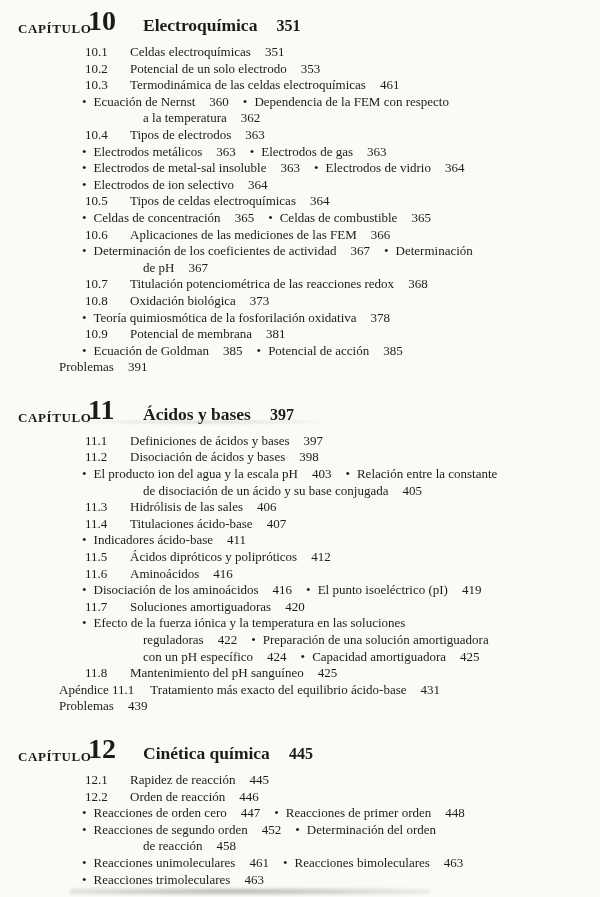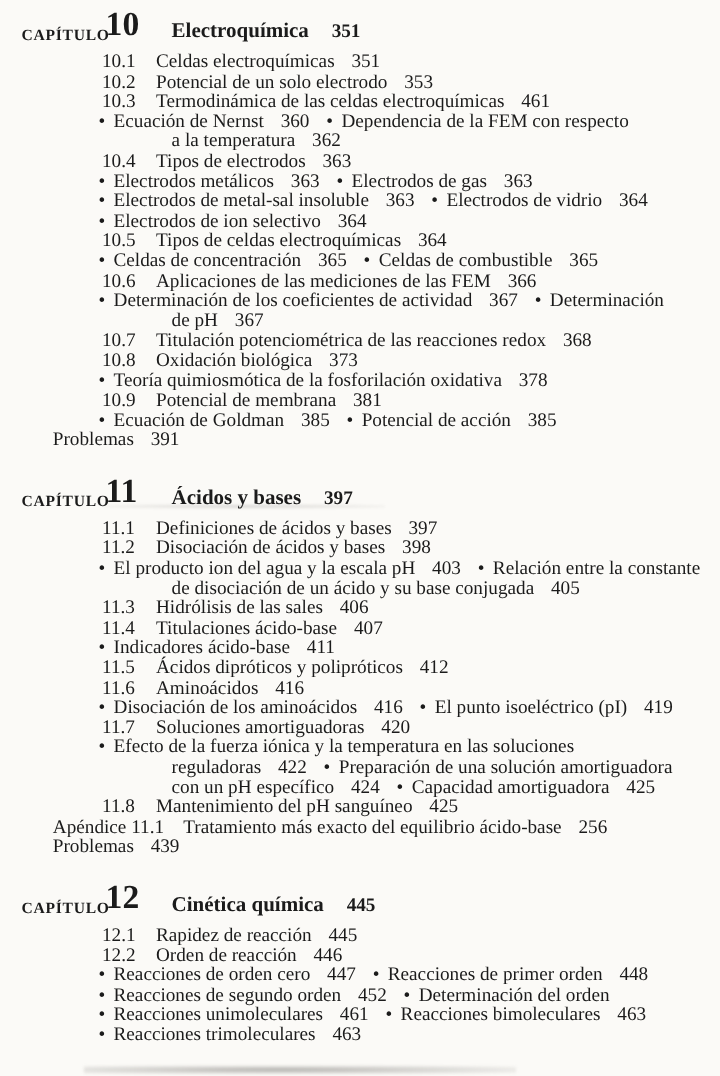--- a/index.html
+++ b/index.html
@@ -17,25 +17,25 @@
   
   .chapter-heading{position:relative;height:33px;margin-bottom:3px;}
   .ch-label{position:absolute;left:5px;top:13px;font-size:13px;font-weight:bold;letter-spacing:.6px;margin-left:13px;}
   .ch-num{position:absolute;left:88px;top:-3px;font-size:28px;font-weight:bold;}
   .ch-titlewrap{position:absolute;left:143px;top:7px;white-space:nowrap;}
   .ch-title{font-size:17.5px;font-weight:bold;text-align:right;}
   .ch-page{font-size:16px;font-weight:bold;margin-left:19px;}
   
   .chapter + .chapter{margin-top:21px;}
   
-  .row{position:relative;font-size:16px;line-height:16.6px;white-space:nowrap;}
+  .row{position:relative;font-size:13px;line-height:16.6px;white-space:nowrap;}
   .row.section{padding-left:130px;}
   .row.sub{padding-left:82px;}
   .row.subcont{padding-left:143px;}
-  .row.left{padding-left:44px;}
+  .row.left{padding-left:59px;}
   .num{position:absolute;left:85px;top:0;}
   .bullet{margin-right:7px;}
   .bullet.mid{margin-left:14px;}
   .pagenum{margin-left:14px;}
   .gapseg{display:inline-block;width:16px;}
   
   .smudge{position:absolute;pointer-events:none;}
   .smudge-a{left:70px;top:888px;width:360px;height:7px;
     background:radial-gradient(ellipse at 45% 50%, rgba(90,88,84,.45), rgba(120,118,114,.18) 60%, rgba(120,118,114,0) 95%);
     filter:blur(1.5px);}
@@ -89,32 +89,33 @@
         <div class="row section"><span class="num">11.4</span><span class="txt">Titulaciones ácido-base</span><span class="pagenum">407</span></div>
         <div class="row sub"><span class="bullet">•</span><span class="txt">Indicadores ácido-base</span><span class="pagenum">411</span></div>
         <div class="row section"><span class="num">11.5</span><span class="txt">Ácidos dipróticos y polipróticos</span><span class="pagenum">412</span></div>
         <div class="row section"><span class="num">11.6</span><span class="txt">Aminoácidos</span><span class="pagenum">416</span></div>
         <div class="row sub"><span class="bullet">•</span><span class="txt">Disociación de los aminoácidos</span><span class="pagenum">416</span><span class="bullet mid">•</span><span class="txt">El punto isoeléctrico (pI)</span><span class="pagenum">419</span></div>
         <div class="row section"><span class="num">11.7</span><span class="txt">Soluciones amortiguadoras</span><span class="pagenum">420</span></div>
         <div class="row sub"><span class="bullet">•</span><span class="txt">Efecto de la fuerza iónica y la temperatura en las soluciones</span></div>
         <div class="row subcont"><span class="txt">reguladoras</span><span class="pagenum">422</span><span class="bullet mid">•</span><span class="txt">Preparación de una solución amortiguadora</span></div>
         <div class="row subcont"><span class="txt">con un pH específico</span><span class="pagenum">424</span><span class="bullet mid">•</span><span class="txt">Capacidad amortiguadora</span><span class="pagenum">425</span></div>
         <div class="row section"><span class="num">11.8</span><span class="txt">Mantenimiento del pH sanguíneo</span><span class="pagenum">425</span></div>
-        <div class="row left"><span class="txt">Apéndice 11.1</span><span class="gapseg"></span><span class="txt">Tratamiento más exacto del equilibrio ácido-base</span><span class="pagenum">256</span></div>
+        <div class="row left"><span class="txt">Apéndice 11.1</span><span class="gapseg"></span><span class="txt">Tratamiento más exacto del equilibrio ácido-base</span><span class="pagenum">431</span></div>
         <div class="row left"><span class="txt">Problemas</span><span class="pagenum">439</span></div>
       </div>
       <div class="chapter">
         <div class="chapter-heading">
           <span class="ch-label">CAPÍTULO</span>
           <span class="ch-num">12</span>
           <span class="ch-titlewrap"><span class="ch-title">Cinética química</span><span class="ch-page">445</span></span>
         </div>
         <div class="row section"><span class="num">12.1</span><span class="txt">Rapidez de reacción</span><span class="pagenum">445</span></div>
         <div class="row section"><span class="num">12.2</span><span class="txt">Orden de reacción</span><span class="pagenum">446</span></div>
         <div class="row sub"><span class="bullet">•</span><span class="txt">Reacciones de orden cero</span><span class="pagenum">447</span><span class="bullet mid">•</span><span class="txt">Reacciones de primer orden</span><span class="pagenum">448</span></div>
         <div class="row sub"><span class="bullet">•</span><span class="txt">Reacciones de segundo orden</span><span class="pagenum">452</span><span class="bullet mid">•</span><span class="txt">Determinación del orden</span></div>
+        <div class="row subcont"><span class="txt">de reacción</span><span class="pagenum">458</span></div>
         <div class="row sub"><span class="bullet">•</span><span class="txt">Reacciones unimoleculares</span><span class="pagenum">461</span><span class="bullet mid">•</span><span class="txt">Reacciones bimoleculares</span><span class="pagenum">463</span></div>
         <div class="row sub"><span class="bullet">•</span><span class="txt">Reacciones trimoleculares</span><span class="pagenum">463</span></div>
       </div>
     </div>
   <div class="smudge smudge-b"></div>
   <div class="smudge smudge-a"></div>
 </div>
 
 </body></html>

